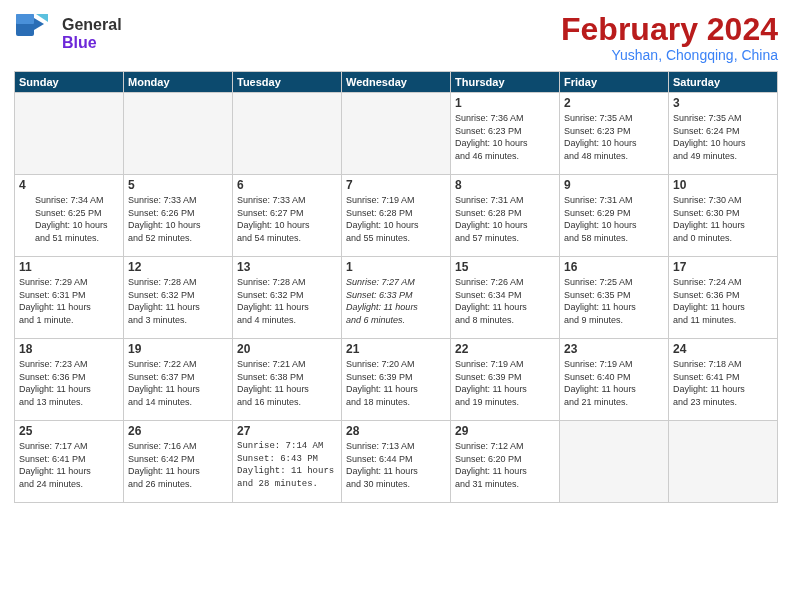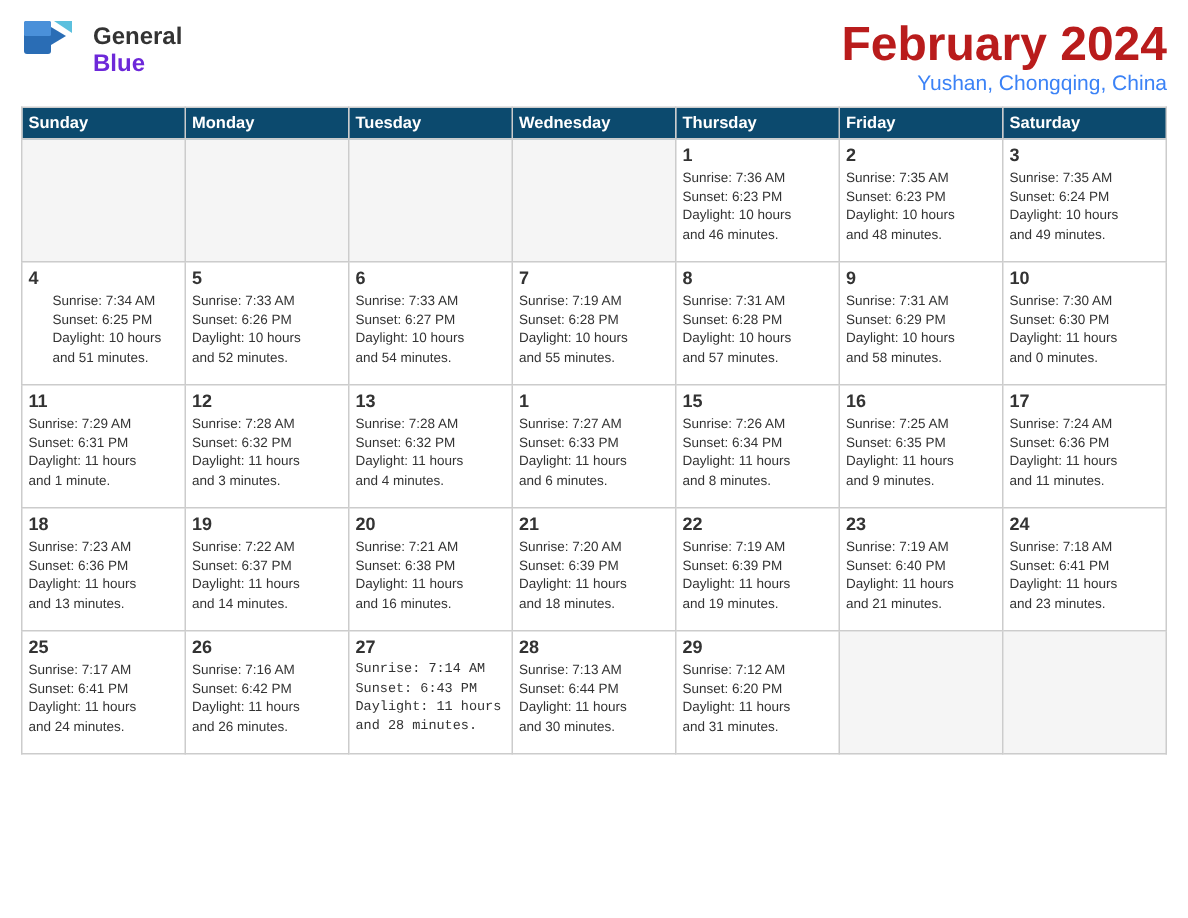--- a/index.html
+++ b/index.html
@@ -227,21 +227,21 @@
           </td>
           <td>
             <span class="day-num">13</span>
             <div class="day-info" style="white-space: pre-line;">Sunrise: 7:28 AM
 Sunset: 6:32 PM
 Daylight: 11 hours
 and 4 minutes.</div>
           </td>
           <td>
             <span class="day-num">1</span>
-            <div class="day-info" style="white-space: pre-line;">Sunrise: 7:27 AM
+            <div class="day-info" style="white-space: pre-line; font-style: italic;">Sunrise: 7:27 AM
 Sunset: 6:33 PM
 Daylight: 11 hours
 and 6 minutes.</div>
           </td>
           <td>
             <span class="day-num">15</span>
             <div class="day-info" style="white-space: pre-line;">Sunrise: 7:26 AM
 Sunset: 6:34 PM
 Daylight: 11 hours
 and 8 minutes.</div>

